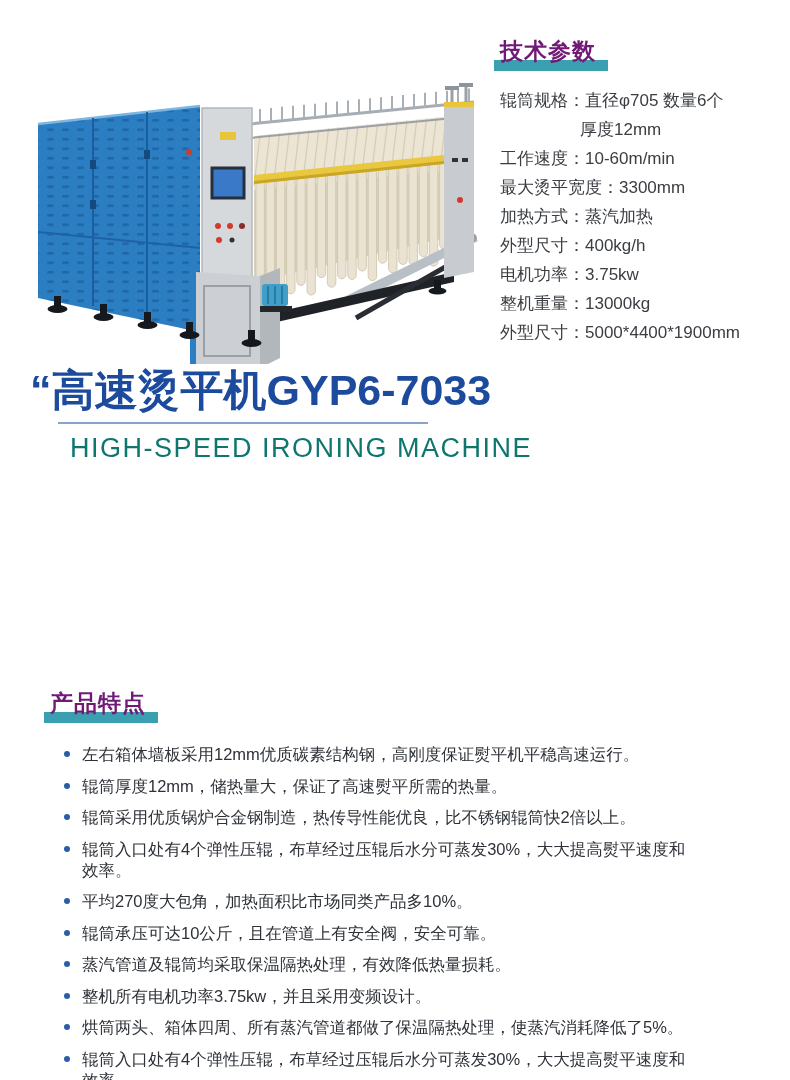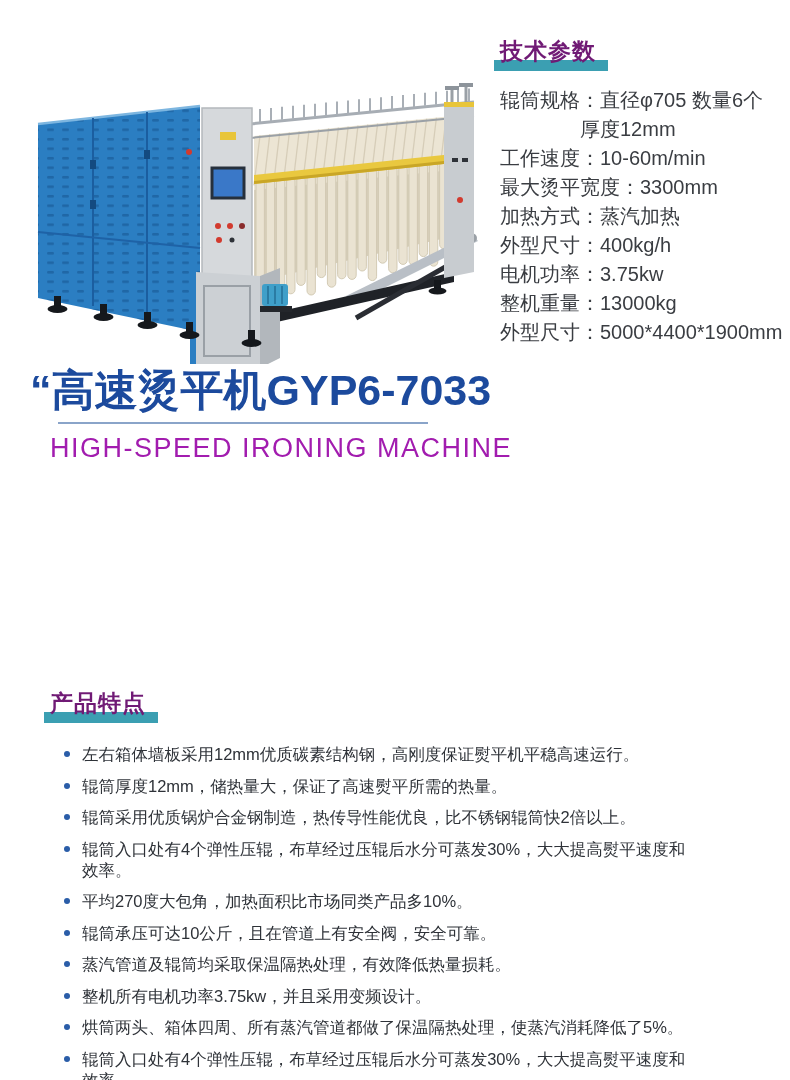--- a/index.html
+++ b/index.html
@@ -18,34 +18,34 @@
   .sec-title {
     display:inline-block; position:relative; z-index:0;
     font-size:23px; font-weight:700; color:#701a75; letter-spacing:1px;
   }
   .sec-title::after {
     content:""; position:absolute; z-index:-1;
     left:-6px; right:-12px; bottom:-4px; height:11px;
     background:#3b9fb2;
   }
   .spec-list { margin-top:19px; }
-  .spec-row { font-size:20px; line-height:29px; color:#3a3d42; font-weight:500; white-space:nowrap; }
+  .spec-row { font-size:17px; line-height:29px; color:#3a3d42; font-weight:500; white-space:nowrap; }
   .spec-label { color:#3a3d42; }
   .spec-label:empty { display:inline-block; width:80px; }
   .spec-value { color:#3a3d42; }
 
   
   .title-block { position:absolute; left:30px; top:366px; width:560px; }
   .main-title {
     font-size:43px; font-weight:800; color:#1c4a9d; letter-spacing:0px;
     line-height:1.15; white-space:nowrap;
   }
   .title-rule { margin:7px 0 0 28px; width:370px; border-top:2px solid #8aa4c9; }
   .sub-title {
-    margin:9px 0 0 20px; font-size:27px; color:#a21caf;
+    margin:9px 0 0 40px; font-size:27px; color:#0f766e;
     letter-spacing:1.5px; font-weight:500; white-space:nowrap;
   }
 
   
   .desc-box {
     position:absolute; left:0; top:488px; width:790px; min-height:182px;
     background:#2a5499; color:#ffffff;
     padding:18px 48px 20px 48px;
   }
   .desc-text {

